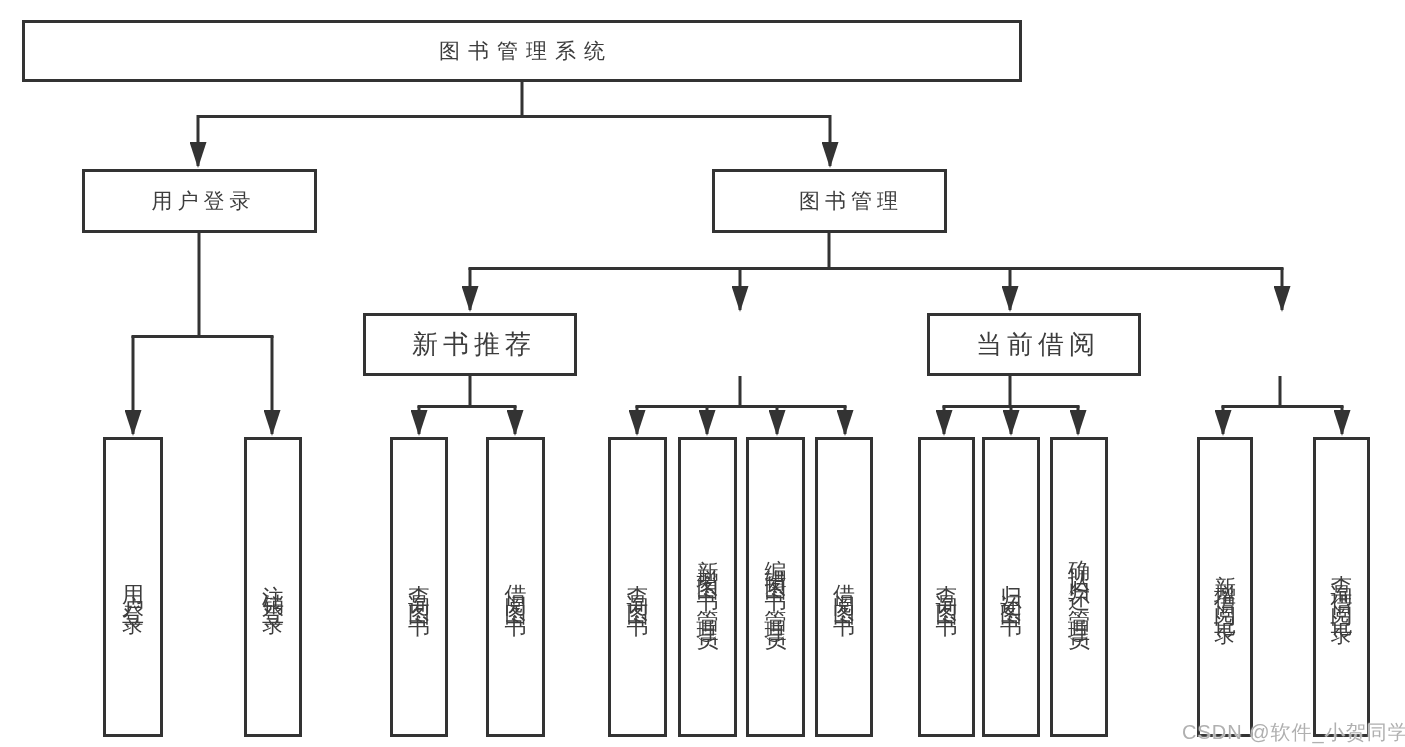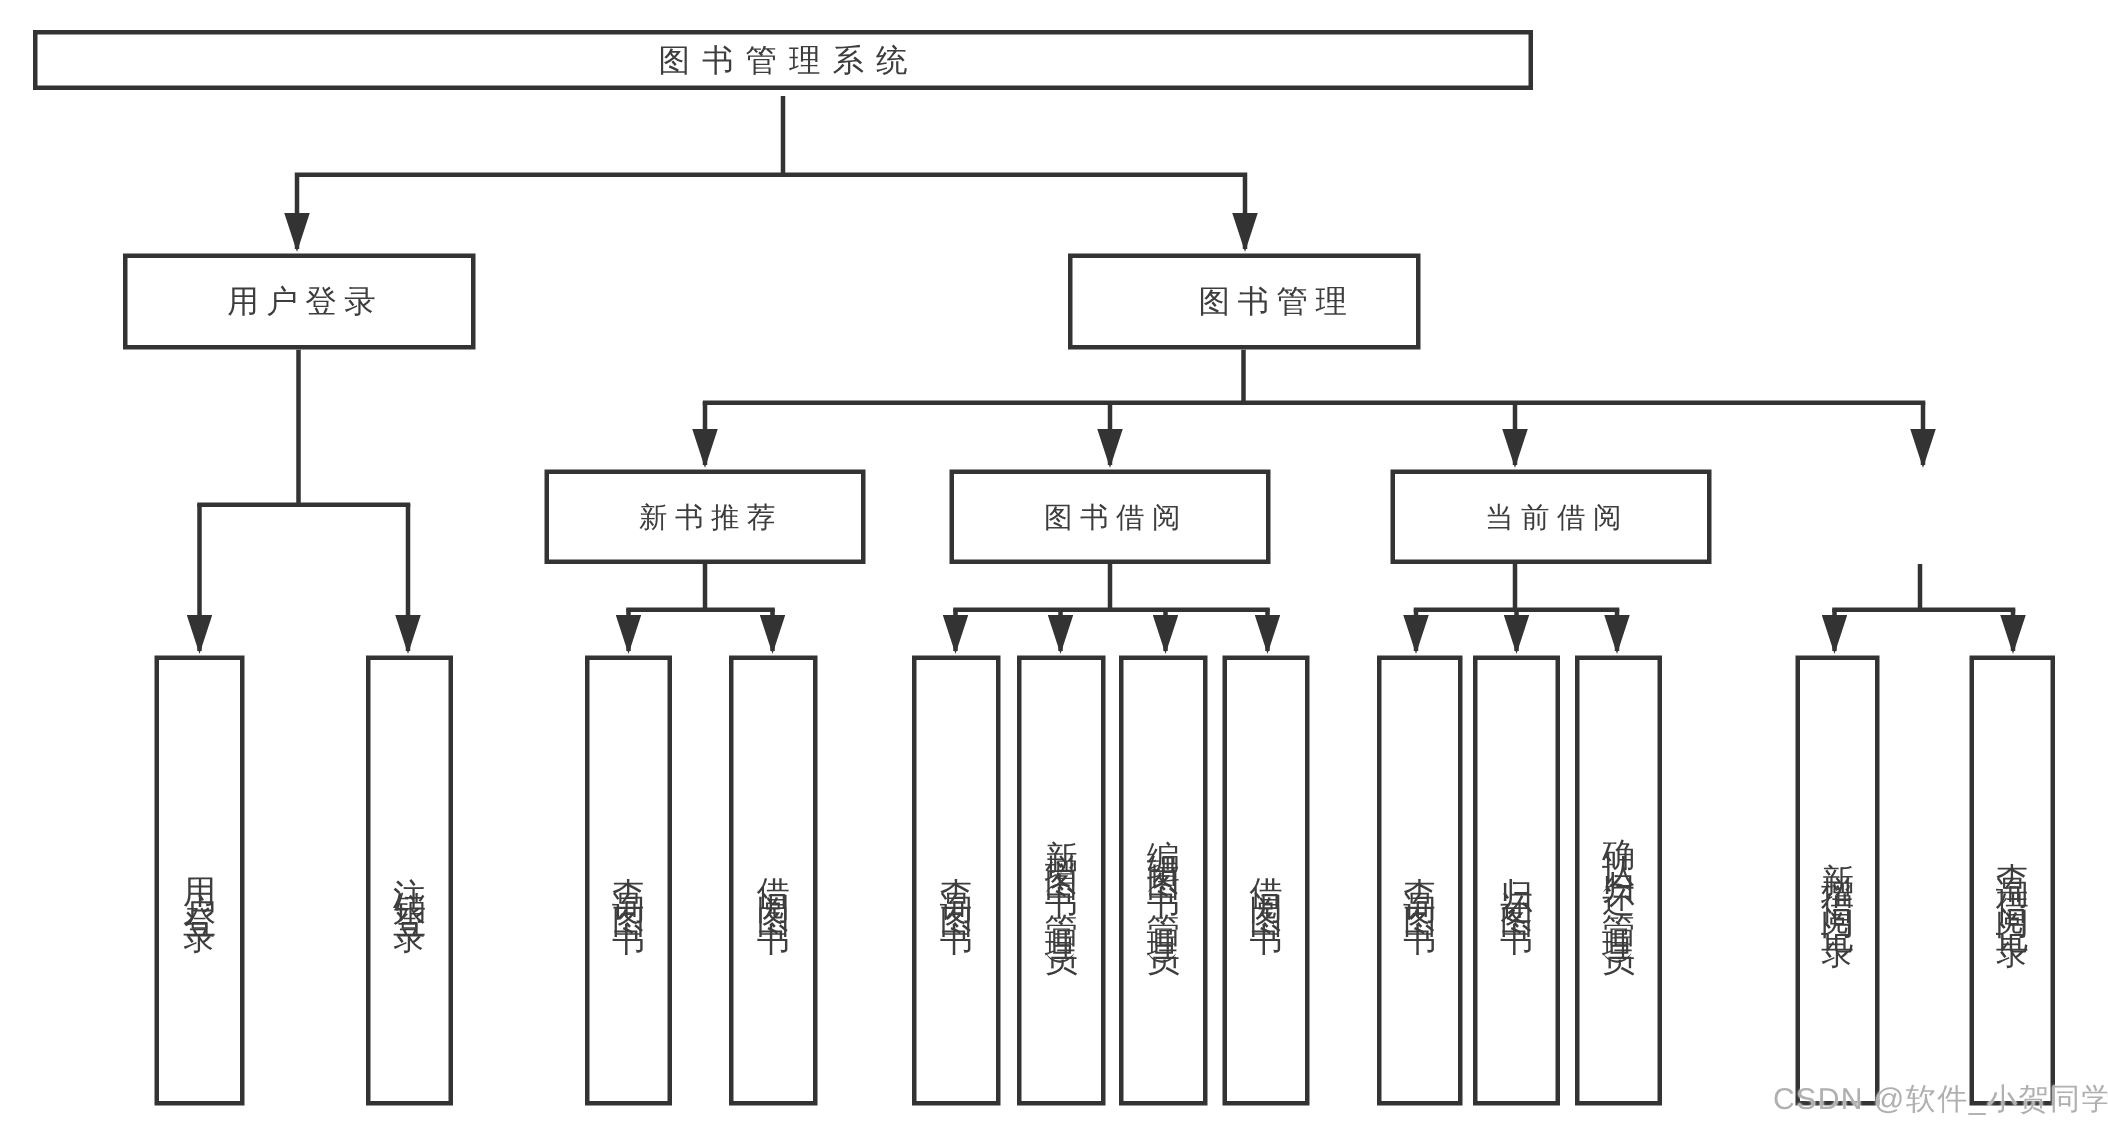--- a/index.html
+++ b/index.html
@@ -25,30 +25,30 @@
   .node {
     position: absolute;
     box-sizing: border-box;
     border: 3px solid #333333;
     background: #ffffff;
     display: grid;
     place-items: center;
     color: #3d3d3d;
   }
   .node-root {
-    left: 22px; top: 20px; width: 1000px; height: 40px;
+    left: 22px; top: 20px; width: 1000px; height: 62px;
     font-size: 21px; letter-spacing: 8px;
   }
   .node-l2 {
     top: 169px; width: 235px; height: 64px;
     font-size: 21px; letter-spacing: 5px;
   }
   .node-l3 {
     top: 313px; width: 214px; height: 63px;
-    font-size: 19px; letter-spacing: 5px;
+    font-size: 26px; letter-spacing: 5px;
   }
   .leaf {
     top: 437px; height: 300px;
   }
   .leaf .vtext {
     writing-mode: vertical-rl;
     font-size: 22px;
     letter-spacing: 10px;
     line-height: 1;
     color: #3d3d3d;
@@ -125,23 +125,20 @@
   <div class="node node-l2" style="left:82px;">
     <span class="hlabel">用户登录</span>
   </div>
   <div class="node node-l2" style="left:712px;padding-left:35px;">
     <span class="hlabel">图书管理</span>
   </div>
 
   <div class="node node-l3" style="left:363px;">
     <span class="hlabel">新书推荐</span>
   </div>
-  <div class="node node-l3" style="left:633px;">
-    <span class="hlabel">图书借阅</span>
-  </div>
   <div class="node node-l3" style="left:903px;margin-left:24px;">
     <span class="hlabel">当前借阅</span>
   </div>
 
   <div class="node leaf" style="left:103px;width:60px;">
     <span class="vtext">用户登录</span>
   </div>
   <div class="node leaf" style="left:244px;width:58px;">
     <span class="vtext">注销登录</span>
   </div>

